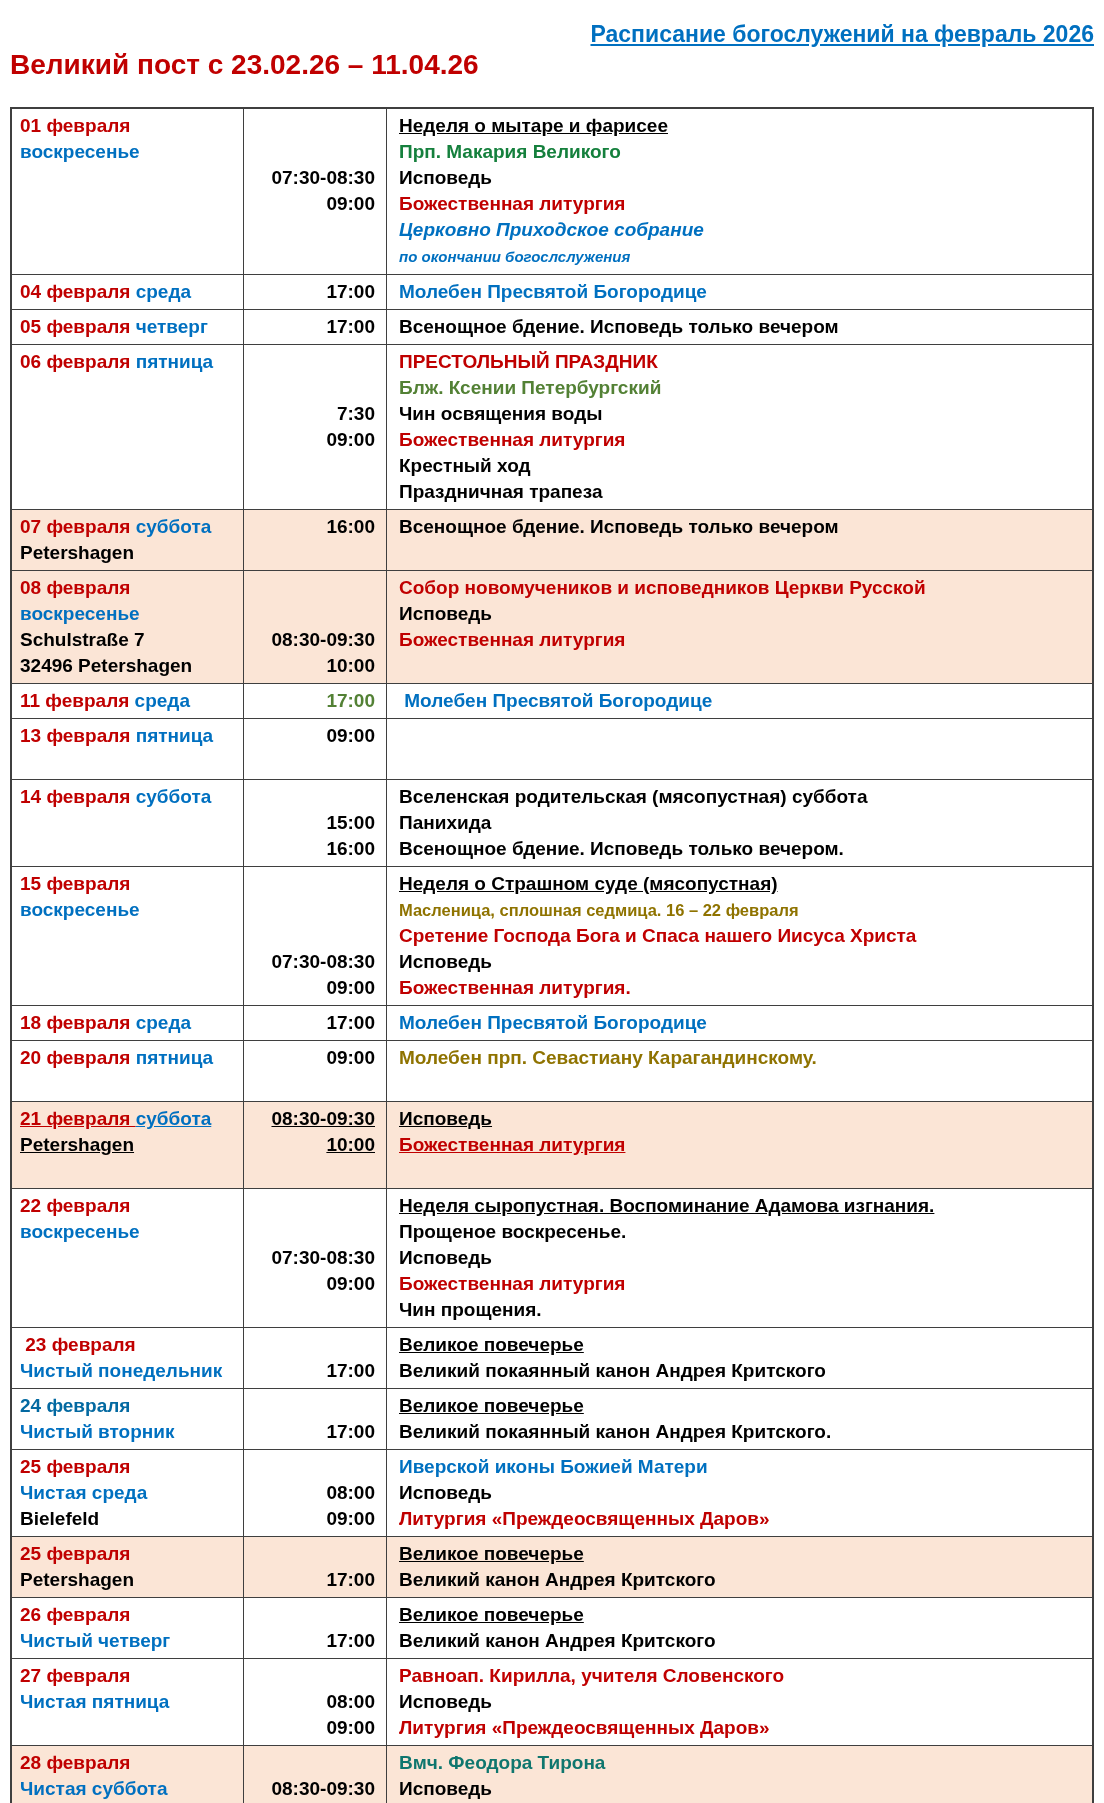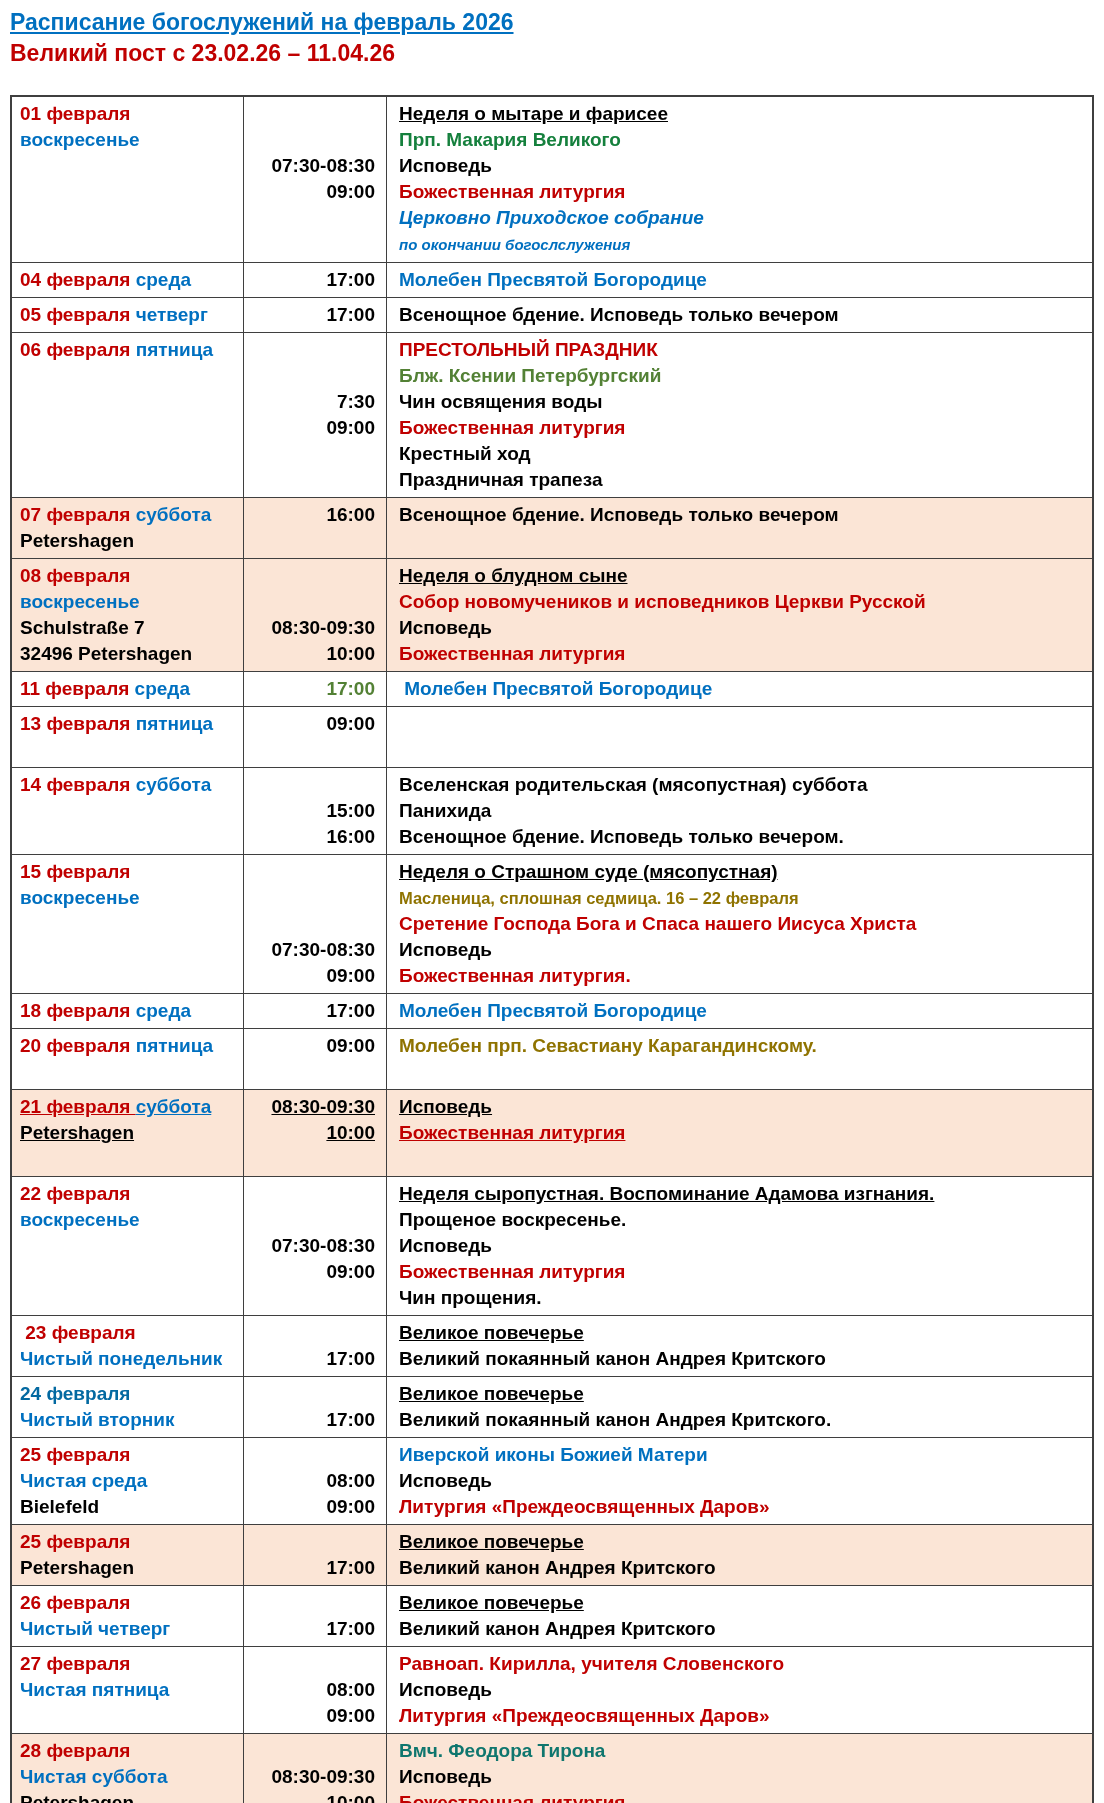--- a/index.html
+++ b/index.html
@@ -1,19 +1,19 @@
 <!DOCTYPE html>
 <html lang="ru"><head>
 <meta charset="utf-8">
 <style>
   html,body{margin:0;padding:0;background:#ffffff;}
   body{font-family:"Liberation Sans","DejaVu Sans",sans-serif;font-weight:bold;color:#000;}
   .page{width:1104px;box-sizing:border-box;padding:4px 10px 8px 10px;}
-  .title{font-size:23px;line-height:28px;margin:4px 0 3px 0;text-decoration:underline;}
-  .subtitle{font-size:23px;line-height:28px;margin:0 0 28px 0;}
+  .title{font-size:23px;line-height:28px;margin:16px 0 3px 0;text-decoration:underline;text-align:right;}
+  .subtitle{font-size:28px;line-height:28px;margin:0 0 28px 0;}
   .tbl{border:2px solid #3f3f3f;}
   .row{display:grid;grid-template-columns:232px 143px 1fr;border-top:1.5px solid #3f3f3f;}
   .row:first-child{border-top:none;}
   .cell{padding:4px 8px 4px 8px;box-sizing:border-box;}
   .c-date{border-right:1.5px solid #3f3f3f;}
   .c-time{border-right:1.5px solid #3f3f3f;text-align:right;padding-right:11px;}
   .c-desc{padding-left:12px;}
   .line{font-size:19px;line-height:26px;min-height:26px;white-space:pre-wrap;}
   .sz-small{font-size:15px;}
   .sz-small2{font-size:16.5px;}
@@ -113,21 +113,20 @@
           <div class="line"><span style="color: rgb(0, 0, 0);">Schulstraße 7</span></div>
           <div class="line"><span style="color: rgb(0, 0, 0);">32496 Petershagen</span></div>
         </div>
         <div class="cell c-time">
           <div class="line" style="color: rgb(0, 0, 0);">&nbsp;</div>
           <div class="line" style="color: rgb(0, 0, 0);">&nbsp;</div>
           <div class="line" style="color: rgb(0, 0, 0);">08:30-09:30</div>
           <div class="line" style="color: rgb(0, 0, 0);">10:00</div>
         </div>
         <div class="cell c-desc">
-          <div class="line"><span class="ul " style="color: rgb(0, 0, 0);">Неделя о блудном сыне</span></div>
           <div class="line"><span style="color: rgb(192, 0, 0);">Собор новомучеников и исповедников Церкви Русской</span></div>
           <div class="line"><span style="color: rgb(0, 0, 0);">Исповедь</span></div>
           <div class="line"><span style="color: rgb(192, 0, 0);">Божественная литургия</span></div>
         </div>
       </div>
       <div class="row">
         <div class="cell c-date">
           <div class="line"><span style="color: rgb(192, 0, 0);">11 февраля </span><span style="color: rgb(0, 112, 192);">среда</span></div>
         </div>
         <div class="cell c-time">

